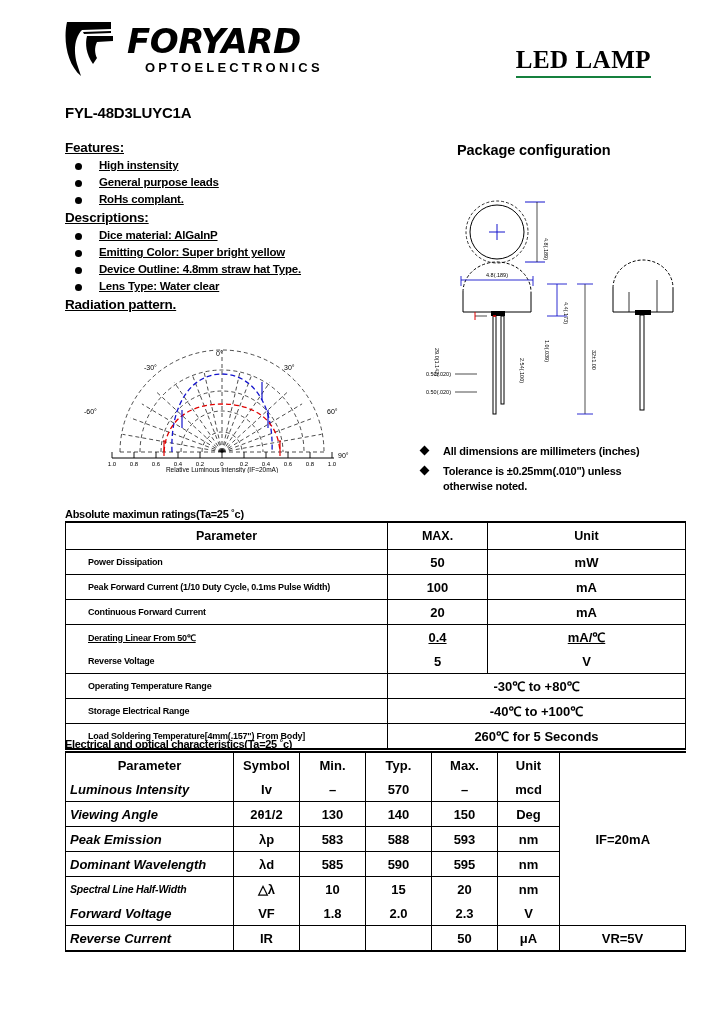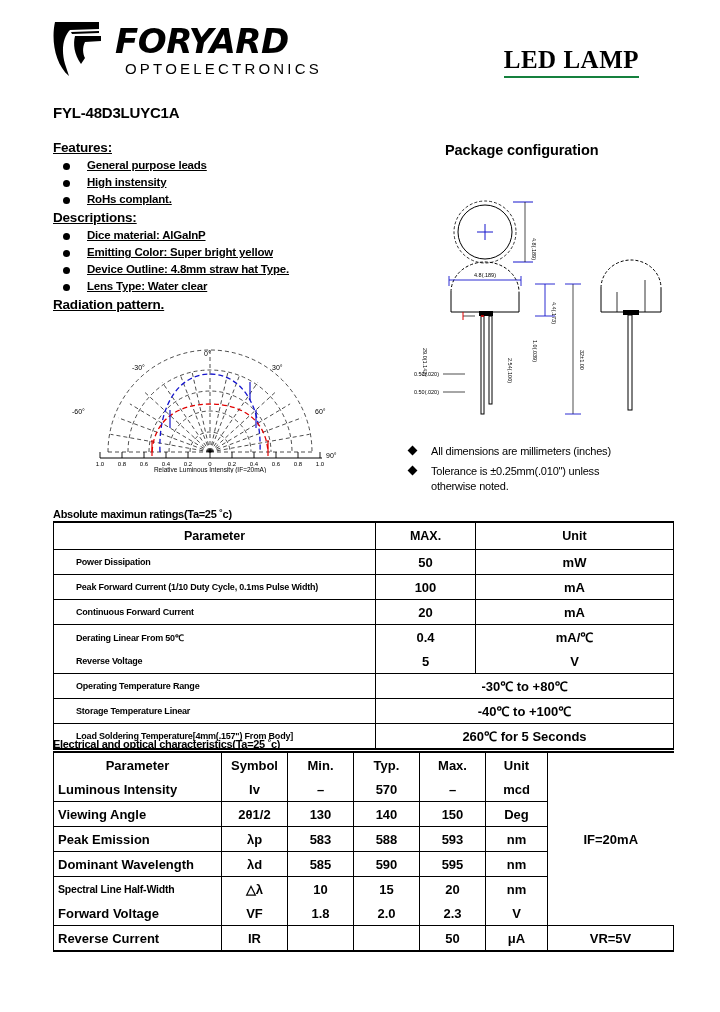--- a/index.html
+++ b/index.html
@@ -10,21 +10,21 @@
   body {
     width: 720px;
     height: 1012px;
     position: relative;
     font-family: "Liberation Sans", sans-serif;
     color: #000000;
     overflow: hidden;
   }
   .page {
     position: absolute;
-    left: 5px; top: 0;
+    left: 17px; top: 0;
     width: 626px; height: 1012px;
   }
 
   
   .header {
     position: absolute;
     left: 48px; top: 14px;
     width: 624px; height: 78px;
   }
   .logo-block {
@@ -44,25 +44,25 @@
   .logo-word {
     font-family: "DejaVu Sans", sans-serif;
     font-weight: bold;
     font-style: italic;
     font-size: 34px;
     letter-spacing: -0.5px;
     line-height: 34px;
   }
   .logo-sub {
     font-family: "Liberation Sans", sans-serif;
-    font-size: 15px;
-    font-weight: normal;
+    font-size: 13px;
+    font-weight: bold;
     letter-spacing: 3.2px;
     margin-top: 2px;
-    margin-left: 10px;
+    margin-left: 18px;
   }
   .doc-title {
     position: absolute;
     right: 38px; top: 32px;
     font-family: "Liberation Serif", serif;
     font-weight: bold;
     font-size: 25px;
     letter-spacing: 0.5px;
     border-bottom: 2px solid #15803d;
     padding-bottom: 2px;
@@ -127,21 +127,21 @@
     width: 290px; height: 250px;
   }
   .notes {
     position: absolute;
     left: 396px; top: 444px;
     width: 290px;
   }
   .notes li {
     position: relative;
     font-size: 11px;
-    font-weight: normal;
+    font-weight: bold;
     padding-left: 30px;
     margin-bottom: 5px;
     line-height: 15px;
     letter-spacing: -0.2px;
   }
   .notes li .dia {
     position: absolute;
     left: 8px; top: 3px;
     width: 7px; height: 7px;
     background: #000;
@@ -178,27 +178,27 @@
   .t1 .hdr td { font-size: 12.5px; height: 22px; }
   .t1 .param {
     text-align: left;
     font-size: 9px;
     padding-left: 22px;
     letter-spacing: -0.2px;
   }
   .t1 .val { font-size: 13px; }
   .t1 .unit { font-size: 13px; }
   .t1 .span2 { font-size: 13px; }
-  .t1 .noline-bottom { border-bottom: none; }
+  .t1 .noline-bottom { border-bottom: none; text-decoration: underline; }
   .t1 .noline-top { border-top: none; }
 
   
   .t2 { border-top: 2px solid #000; border-bottom: 2px solid #000; }
   .t2 td { height: 20px; font-size: 13px; }
-  .t2 .pname { text-align: left; padding-left: 4px; font-size: 13px; }
+  .t2 .pname { text-align: left; padding-left: 4px; font-size: 13px; font-style: italic; }
   .t2 .pname.small { font-size: 10.5px; letter-spacing: -0.2px; }
   .t2 .nb { border-bottom: none; }
   .t2 .nt { border-top: none; }
   .t2 .tc { border-left: none; border-right: none; border-top: none; border-bottom: none; }
 </style>
 </head>
 <body>
 
 <div class="page">
 
@@ -220,25 +220,25 @@
   </div>
 
   <div class="part-number">FYL-48D3LUYC1A</div>
 
   <div class="left-col">
 
     <div class="sec-head">Features:</div>
     <ul class="blist">
       <li>
         <span class="bullet"></span>
+        <span>High instensity</span>
+      </li>
+      <li>
+        <span class="bullet"></span>
         <span>General purpose leads</span>
-      </li>
-      <li>
-        <span class="bullet"></span>
-        <span>High instensity</span>
       </li>
       <li>
         <span class="bullet"></span>
         <span>RoHs complant.</span>
       </li>
     </ul>
 
     <div class="sec-head">Descriptions:</div>
     <ul class="blist">
       <li>
@@ -462,21 +462,21 @@
         <tr>
           <td class="param noline-top">Reverse Voltage</td>
           <td class="val noline-top">5</td>
           <td class="unit noline-top">V</td>
         </tr>
         <tr>
           <td class="param">Operating Temperature Range</td>
           <td class="span2" colspan="2">-30℃ to +80℃</td>
         </tr>
         <tr>
-          <td class="param">Storage Temperature Linear</td>
+          <td class="param">Storage Electrical Range</td>
           <td class="span2" colspan="2">-40℃ to +100℃</td>
         </tr>
         <tr>
           <td class="param">Load Soldering Temperature[4mm(.157") From Body]</td>
           <td class="span2" colspan="2">260℃ for 5 Seconds</td>
         </tr>
       </tbody>
     </table>
   </div>
 

